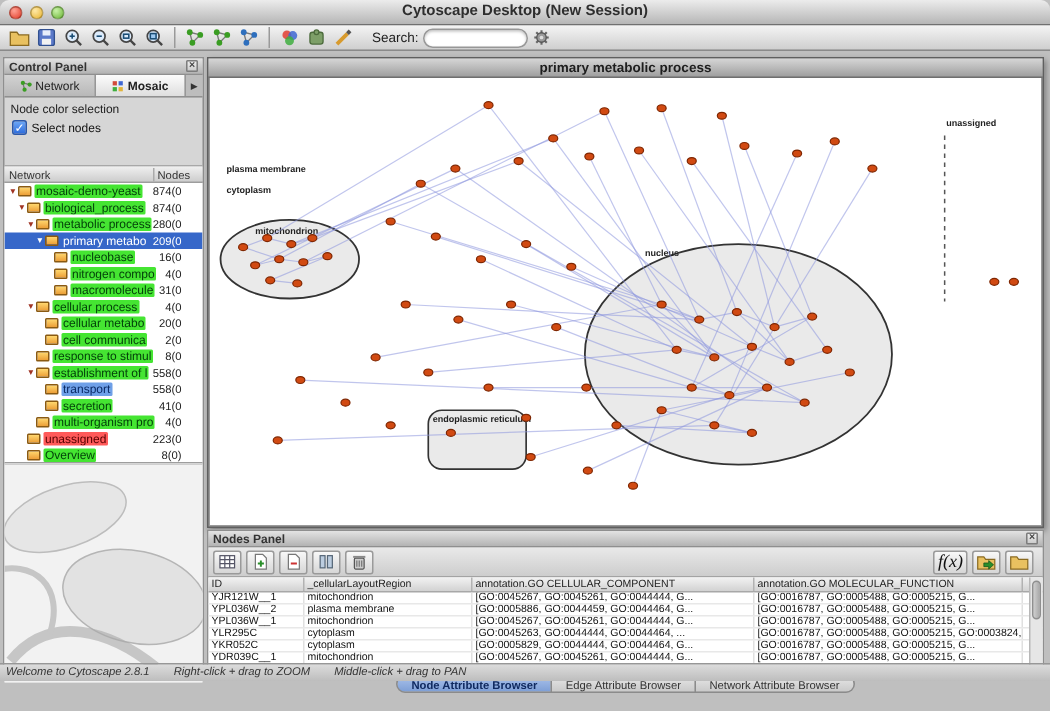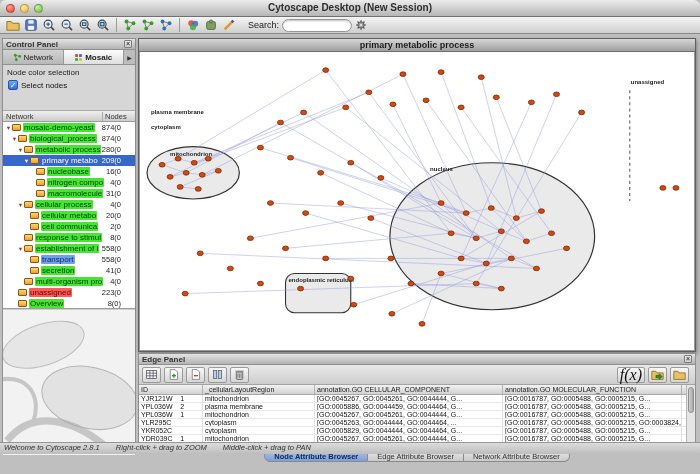--- a/index.html
+++ b/index.html
@@ -64,21 +64,21 @@
   .net-title{position:absolute;left:0;right:0;top:0;height:13px;background:linear-gradient(#d6d6d6,#9f9f9f);border-bottom:1px solid #6f6f6f;text-align:center;font-size:9px;font-weight:bold;color:#1e1e1e;line-height:13px;}
   .net-canvas{position:absolute;left:1px;right:1px;top:13px;bottom:1px;background:#fff;}
   .net-canvas svg{width:100%;height:100%;display:block;}
 
   
   .data-panel{position:absolute;left:138px;top:353px;width:558px;height:97px;background:#d4d4d4;border:1px solid #8f8f8f;display:flex;flex-direction:column;}
   .dp-toolbar{flex:0 0 20px;display:flex;align-items:center;padding:0 3px;background:linear-gradient(#e9e9e9,#cdcdcd);border-bottom:1px solid #a3a3a3;}
   .dbtn{width:19px;height:16px;border:1px solid #9a9a9a;border-radius:2px;background:linear-gradient(#f8f8f8,#d6d6d6);display:inline-flex;align-items:center;justify-content:center;margin-right:3px;}
   .dbtn svg{width:13px;height:13px;}
   .dp-spacer{flex:1;}
-  .fx{height:16px;min-width:22px;border:1px solid #9a9a9a;border-radius:2px;background:linear-gradient(#f8f8f8,#d6d6d6);font-family:"Liberation Serif",serif;font-style:italic;font-size:16px;display:inline-flex;align-items:center;justify-content:center;padding:0 2px;margin-right:3px;}
+  .fx{height:16px;min-width:22px;border:1px solid #9a9a9a;border-radius:2px;background:linear-gradient(#f8f8f8,#d6d6d6);font-family:"Liberation Serif",serif;font-style:italic;font-size:12px;display:inline-flex;align-items:center;justify-content:center;padding:0 2px;margin-right:3px;}
   .dp-table{flex:1;position:relative;background:#fff;}
   .dp-thead{display:flex;height:10px;background:linear-gradient(#f2f2f2,#d2d2d2);border-bottom:1px solid #a8a8a8;}
   .th{font-size:7px;color:#222;border-right:1px solid #b2b2b2;overflow:hidden;white-space:nowrap;padding-left:2px;line-height:10px;}
   .dp-row{display:flex;height:8px;border-bottom:1px solid #e8e8e8;}
   .td{font-size:7px;line-height:8px;border-right:1px solid #e0e0e0;overflow:hidden;white-space:nowrap;padding-left:2px;color:#111;}
   .vscroll{position:absolute;right:0;top:0;bottom:0;width:9px;background:#e6e6e6;border-left:1px solid #b8b8b8;}
   .vthumb{position:absolute;left:1px;right:1px;top:2px;height:26px;background:linear-gradient(90deg,#cfcfcf,#a9a9a9);border:1px solid #8f8f8f;border-radius:4px;}
 
   
   .bottom-tabs{position:absolute;left:138px;top:450px;width:558px;height:12px;display:flex;align-items:center;justify-content:center;}
@@ -545,21 +545,21 @@
         <ellipse cx="251" cy="260" rx="3" ry="2.3" fill="#d14a12" stroke="#7e2703" stroke-width="0.8"></ellipse>
         <ellipse cx="281" cy="270" rx="3" ry="2.3" fill="#d14a12" stroke="#7e2703" stroke-width="0.8"></ellipse>
         <ellipse cx="521" cy="135" rx="3" ry="2.3" fill="#d14a12" stroke="#7e2703" stroke-width="0.8"></ellipse>
         <ellipse cx="534" cy="135" rx="3" ry="2.3" fill="#d14a12" stroke="#7e2703" stroke-width="0.8"></ellipse>
       </svg>
   </div>
 </div>
 
 <div class="data-panel">
   <div class="panel-head">
-    <span>Edge Panel</span>
+    <span>Nodes Panel</span>
     <span class="panel-close">×</span>
   </div>
   <div class="dp-toolbar">
     <span class="tb-group">
         <span class="dbtn">
           <svg viewBox="0 0 16 16">
             <rect x="2" y="3" width="12" height="10" fill="#fff" stroke="#556"></rect>
             <line x1="2" y1="6.3" x2="14" y2="6.3" stroke="#556"></line>
             <line x1="2" y1="9.6" x2="14" y2="9.6" stroke="#556"></line>
             <line x1="6" y1="3" x2="6" y2="13" stroke="#556"></line>

